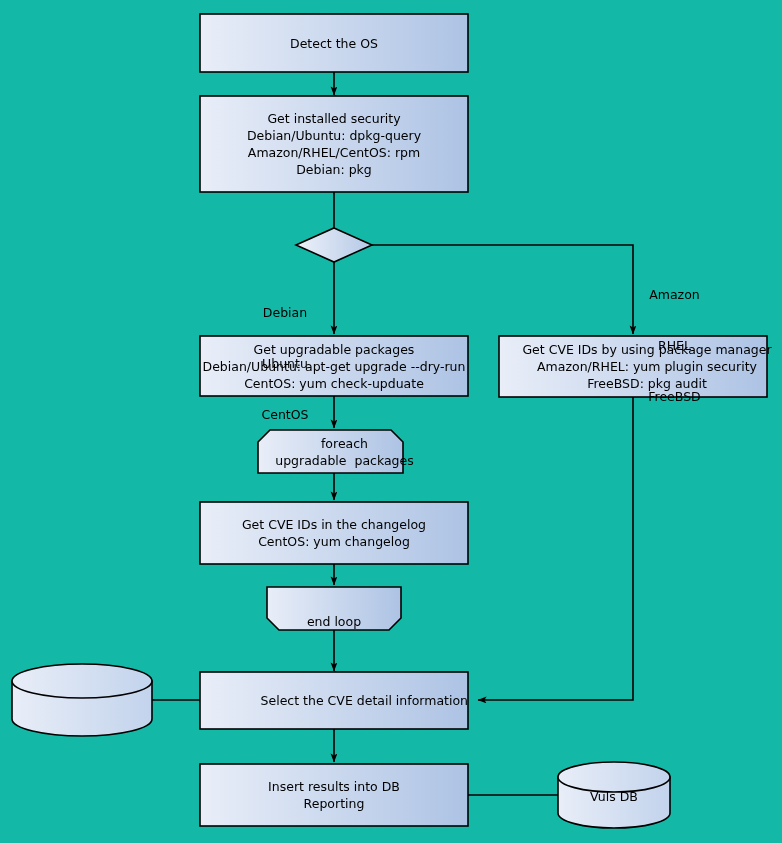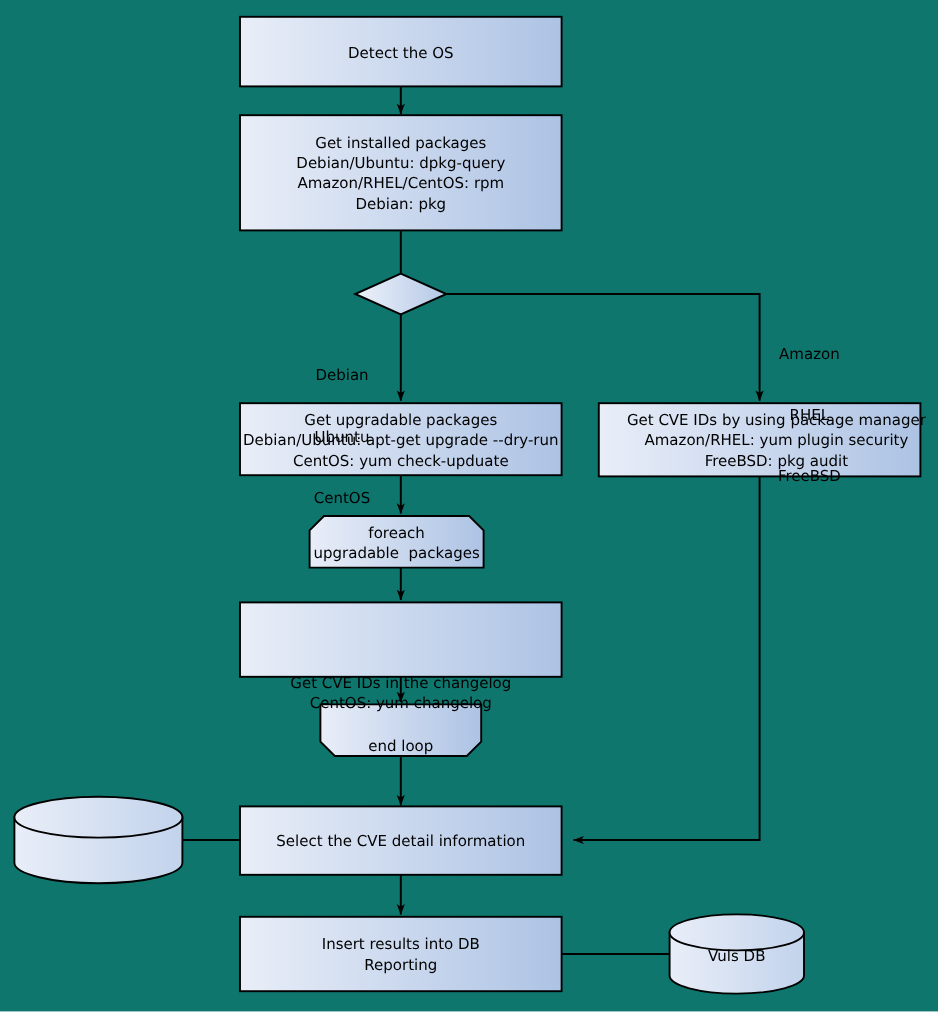--- a/index.html
+++ b/index.html
@@ -7,21 +7,21 @@
     padding: 0;
     background: #ffffff;
   }
   body {
     font-family: "DejaVu Sans", sans-serif;
   }
   #canvas {
     position: relative;
     width: 782px;
     height: 843px;
-    background: #0f766e;
+    background: #14b8a6;
     overflow: hidden;
   }
   #flow-svg {
     position: absolute;
     top: 0;
     left: 0;
     width: 782px;
     height: 843px;
   }
   .node-label {
@@ -127,21 +127,21 @@
       <path d="M558,777 L558,813 A56,15 0 0 0 670,813 L670,777 Z" fill="url(#dbGrad)" stroke="#000000" stroke-width="1.6"></path>
       <ellipse cx="614" cy="777" rx="56" ry="15" fill="url(#dbGrad)" stroke="#000000" stroke-width="1.6"></ellipse>
     </g>
   </svg>
 
   <div class="node-label" style="left:200px; top:14px; width:268px; height:58px;">
     <span class="lbl-line">Detect the OS</span>
   </div>
 
   <div class="node-label" style="left:200px; top:96px; width:268px; height:96px;">
-    <span class="lbl-line">Get installed packages</span>
+    <span class="lbl-line">Get installed security</span>
     <span class="lbl-line">Debian/Ubuntu: dpkg-query</span>
     <span class="lbl-line">Amazon/RHEL/CentOS: rpm</span>
     <span class="lbl-line">Debian: pkg</span>
   </div>
 
   <div class="edge-label" style="left:250px; top:270px; width:70px;">
     <span class="lbl-line">Debian</span>
     <span class="lbl-line">Ubuntu</span>
     <span class="lbl-line">CentOS</span>
   </div>
@@ -157,35 +157,35 @@
     <span class="lbl-line">Debian/Ubuntu: apt-get upgrade --dry-run</span>
     <span class="lbl-line">CentOS: yum check-upduate</span>
   </div>
 
   <div class="node-label" style="left:499px; top:336px; width:296px; height:61px;">
     <span class="lbl-line">Get CVE IDs by using package manager</span>
     <span class="lbl-line">Amazon/RHEL: yum plugin security</span>
     <span class="lbl-line">FreeBSD: pkg audit</span>
   </div>
 
-  <div class="node-label" style="left:258px; top:430px; width:145px; height:43px;">
+  <div class="node-label" style="left:272px; top:430px; width:145px; height:43px;">
     <span class="lbl-line">foreach</span>
     <span class="lbl-line">upgradable  packages</span>
   </div>
 
-  <div class="node-label" style="left:200px; top:502px; width:268px; height:62px;margin-top:44px;">
+  <div class="node-label" style="left:200px; top:502px; width:268px; height:62px;">
     <span class="lbl-line">Get CVE IDs in the changelog</span>
     <span class="lbl-line">CentOS: yum changelog</span>
   </div>
 
   <div class="node-label" style="left:267px; top:587px; width:134px; height:43px;justify-content:flex-end;">
     <span class="lbl-line">end loop</span>
   </div>
 
-  <div class="node-label" style="left:200px; top:672px; width:268px; height:57px;">
+  <div class="node-label" style="left:200px; top:672px; width:268px; height:57px;align-items:flex-end;">
     <span class="lbl-line">Select the CVE detail information</span>
   </div>
 
 
   <div class="node-label" style="left:200px; top:764px; width:268px; height:62px;">
     <span class="lbl-line">Insert results into DB</span>
     <span class="lbl-line">Reporting</span>
   </div>
 
   <div class="node-label" style="left:558px; top:779px; width:112px; height:34px;">

